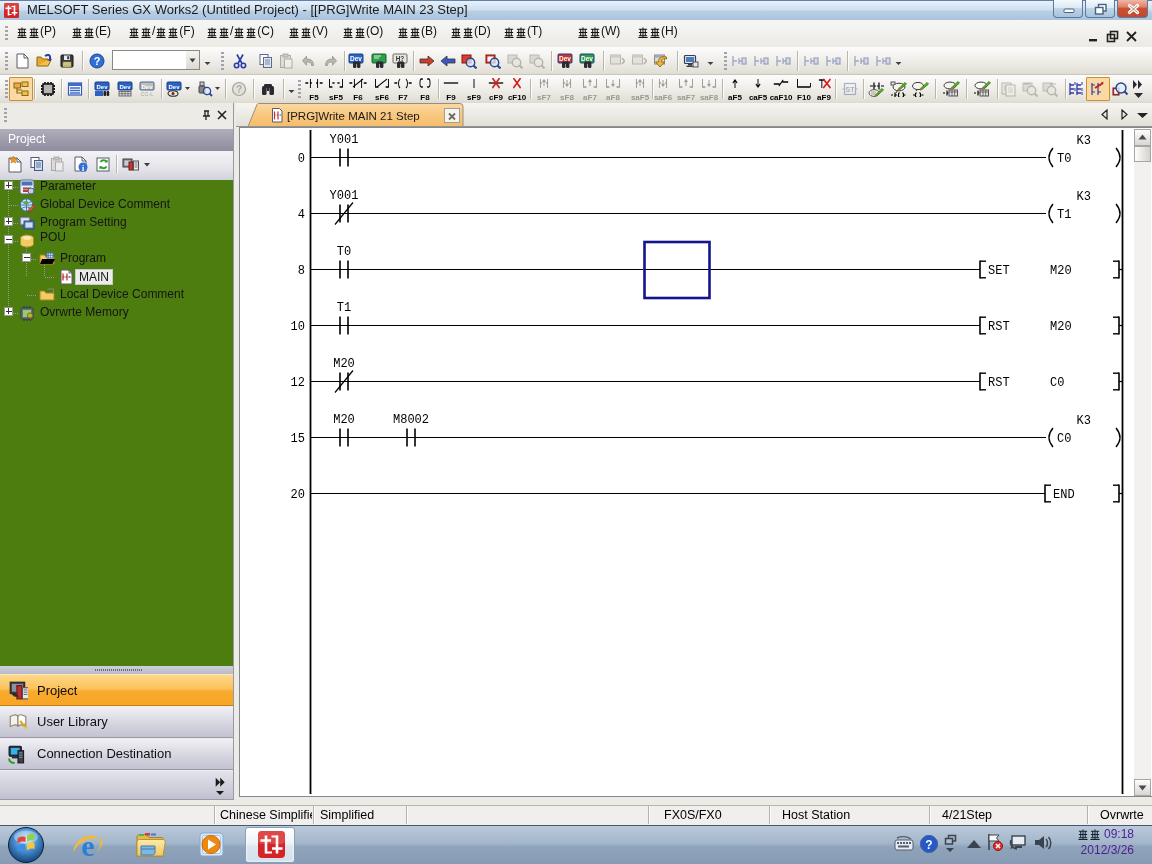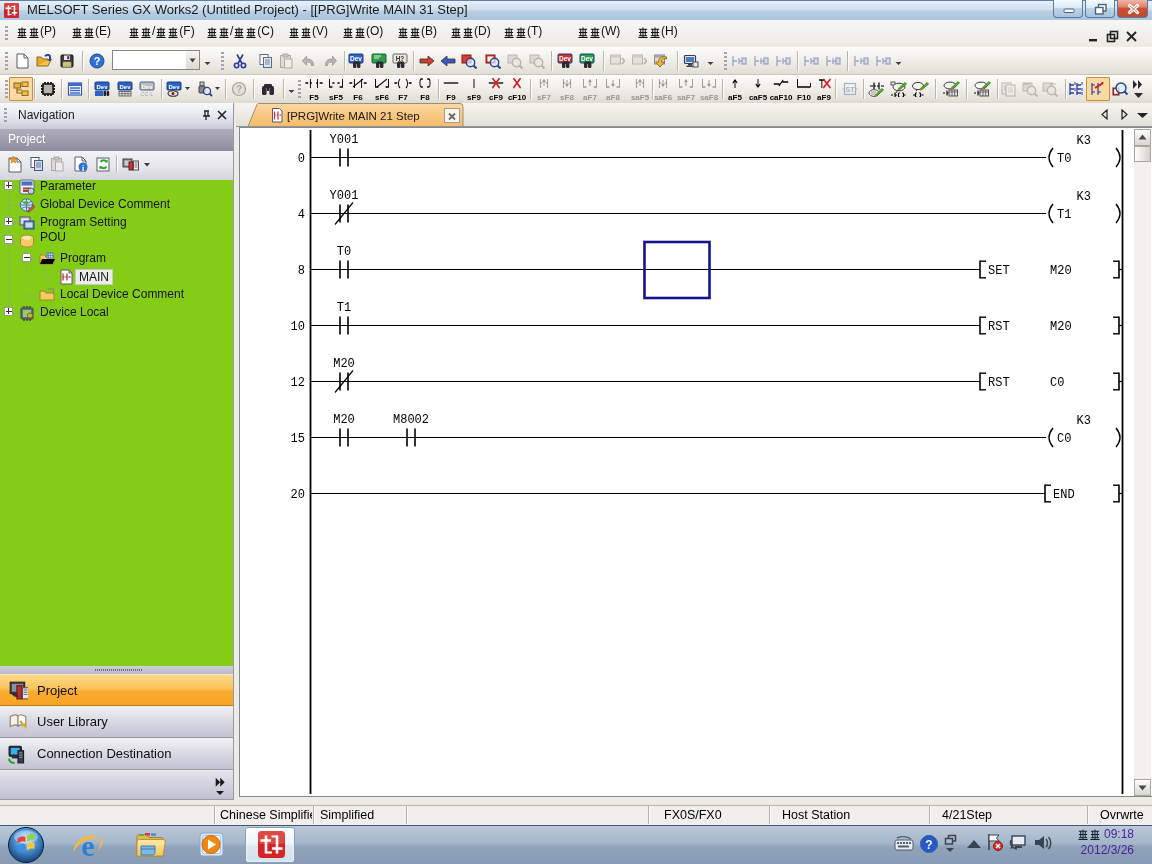--- a/index.html
+++ b/index.html
@@ -14,38 +14,38 @@
 .grip{position:absolute;width:3px;background-image:repeating-linear-gradient(#a3a1ad 0 2px,transparent 2px 4px)}
 .tsep{position:absolute;width:1px;background:#b9b6ae;box-shadow:1px 0 0 #fcfcfa}
 .statusbar{left:0;top:805px;width:1152px;height:20px;background:#f0efed;border-top:1px solid #b9b6b1;font-size:11.5px;color:#111}
 .sseg{position:absolute;top:4px;white-space:nowrap;font-size:12.5px}
 .ssep{position:absolute;top:1px;height:18px;width:1px;background:#b5b2ad;box-shadow:1px 0 0 #fbfbfa}
 .taskbar{left:0;top:825px;width:1152px;height:39px;background:linear-gradient(#bac9da 0%,#a4b6ca 45%,#8fa4bb 55%,#879cb4 100%);border-top:1px solid #47596e}
 .navpanel{left:0;top:103px;width:234px;height:697px}
 .navtitle{left:0;top:0;width:234px;height:26px;background:linear-gradient(#f8f9fb 0%,#e3e5ec 55%,#c8cbd8 100%);font-size:12px;color:#1a1a1a}
 .projhdr{left:0;top:26px;width:234px;height:22px;background:linear-gradient(#b0aebc,#8f8d9d);color:#fff;font-size:12px}
 .navtb{left:0;top:48px;width:234px;height:29px;background:linear-gradient(#f3f3f6 0%,#e4e4ea 60%,#d2d2db 100%)}
-.tree{left:0;top:77px;width:233px;height:486px;background:#84cc16;font-size:12px;color:#151515}
+.tree{left:0;top:77px;width:233px;height:486px;background:#4d7c0f;font-size:12px;color:#151515}
 .titem{position:absolute;white-space:nowrap}
 .pmbox{position:absolute;width:9px;height:9px;background:#fff;border:1px solid #9a9a9a}
 .sidebtn{position:absolute;left:0;width:233px;font-size:13px;color:#0f0f0f}
 .ladtxt{font-family:"Liberation Mono",monospace;font-size:12px;fill:#000}
 </style></head><body>
 <div class="abs titlebar"></div>
 <svg class="abs" style="left:4px;top:3px" width="15" height="15">
 <rect x="0" y="0" width="15" height="15" rx="1.5" fill="#cf2428"></rect>
 <rect x="0" y="0" width="15" height="7" rx="1.5" fill="#e05a50" opacity="0.55"></rect>
 <g stroke="#fff" stroke-width="1.6" fill="none">
 <path d="M4.5 2.5v10M10.5 2.5v10M1.5 5.2h5.8M7.7 9.8h5.6"></path>
     </g>
 <g stroke="#fff" stroke-width="1.2" fill="none">
       <path d="M7.5 3.5h3M4.6 11.5h3"></path>
     </g>
 </svg>
-<div class="abs titletext">MELSOFT Series GX Works2 (Untitled Project) - [[PRG]Write MAIN 31 Step]</div>
+<div class="abs titletext">MELSOFT Series GX Works2 (Untitled Project) - [[PRG]Write MAIN 23 Step]</div>
 <div class="abs wbtn" style="left:1053px;width:30px"><svg width="30" height="18">
       <rect x="10" y="9" width="10" height="3.5" rx="1" fill="#fff" stroke="#46637f" stroke-width="1"></rect>
     </svg></div>
 <div class="abs wbtn" style="left:1085px;width:30px"><svg width="30" height="18">
       <rect x="12.5" y="4.5" width="7.5" height="6.5" fill="#fff" stroke="#46637f" stroke-width="1.4"></rect>
       <rect x="9.5" y="7.5" width="7.5" height="6.5" fill="#fff" stroke="#46637f" stroke-width="1.4"></rect>
     </svg></div>
 <div class="abs wbtn close" style="left:1117px;width:31px"><svg width="31" height="18">
       <g stroke="#fff" stroke-width="3.4" stroke-linecap="round">
         <path d="M11.5 5.5l8 7M19.5 5.5l-8 7"></path>
@@ -762,23 +762,20 @@
     <circle cx="9" cy="7" r="5" fill="rgba(225,238,252,0.8)" stroke="#28458e" stroke-width="1.4"></circle>
     <path d="M12.5 10.5l3 3" stroke="#28458e" stroke-width="2"></path>
   </svg>
 <svg class="abs" style="left:1130px;top:78px;" width="18" height="22">
     <g fill="#2a2a33">
       <path d="M3 2l4 4.5L3 11zM8 2l4 4.5L8 11z"></path>
       <path d="M4 15h9l-4.5 5z"></path>
     </g>
   </svg>
 <div class="abs navpanel">
-<div class="abs navtitle">
-      <span style="position:absolute;left:18px;top:5px">Navigation</span>
-    </div>
 <div class="grip" style="left:4px;top:5px;height:16px"></div>
 <svg class="abs" style="left:200px;top:6px;" width="12" height="12">
       <g stroke="#222" stroke-width="1.3" fill="none">
         <path d="M4 2h5M5 2v5M8 2v5M3 7h7M6 7v4"></path>
       </g>
     </svg>
 <svg class="abs" style="left:216px;top:6px;" width="12" height="12">
       <g stroke="#222" stroke-width="1.6">
         <path d="M2 2l8 8M10 2l-8 8"></path>
       </g>
@@ -904,21 +901,21 @@
       <div class="abs" style="left:9px;top:132.5px;width:10px;height:1px;background-image:repeating-linear-gradient(to right,#9a9a9a 0 1px,transparent 1px 2px)"></div>
       <div class="pmbox" style="left:4px;top:127.0px"></div>
       <div class="abs" style="left:5.5px;top:130.6px;width:6px;height:1.5px;background:#333"></div>
       <div class="abs" style="left:7.8px;top:128.4px;width:1.5px;height:6px;background:#333"></div>
       <svg class="abs" style="left:19px;top:124.5px" width="16" height="16">
         <rect x="2" y="3" width="12" height="11" rx="1" fill="#6a7080" stroke="#3a3f4c"></rect>
         <rect x="4" y="5" width="8" height="7" fill="#8fd06a"></rect>
         <path d="M5 3V1M8 3V1M11 3V1M5 16v-2M8 16v-2M11 16v-2" stroke="#3a3f4c" stroke-width="1.4"></path>
         <circle cx="11" cy="10.5" r="2.6" fill="#c8b040" stroke="#7a6614"></circle>
       </svg>
-      <div class="titem" style="left:40px;top:124.5px;">Device Local</div>
+      <div class="titem" style="left:40px;top:124.5px;">Ovrwrte Memory</div>
 </div>
 <div class="abs" style="left:0;top:563px;width:233px;height:8px;background:linear-gradient(#cfd0db,#b9bac9)">
       <div class="abs" style="left:95px;top:3px;width:48px;height:2px;background-image:repeating-linear-gradient(to right,#6a6a78 0 1px,transparent 1px 2px)"></div>
     </div>
 <div class="sidebtn" style="top:571px;height:32px;background:linear-gradient(#fdd98a 0%,#fbc25b 45%,#f8ab2e 55%,#f7a525 100%);border-top:1px solid #fde8b8;border-bottom:1px solid #c87f1a">
       <svg class="abs" style="left:8px;top:5px" width="20" height="20" viewBox="0 0 18 18">
         <rect x="2" y="2" width="13" height="10" fill="#3a3f4a" stroke="#22252c"></rect>
         <rect x="3.5" y="3.5" width="10" height="7" fill="#8a92a2"></rect>
         <rect x="8" y="5" width="4.5" height="12" fill="#b83030" stroke="#701818"></rect>
         <rect x="13" y="7" width="5.5" height="10" fill="#e8e8ec" stroke="#55525c"></rect>

